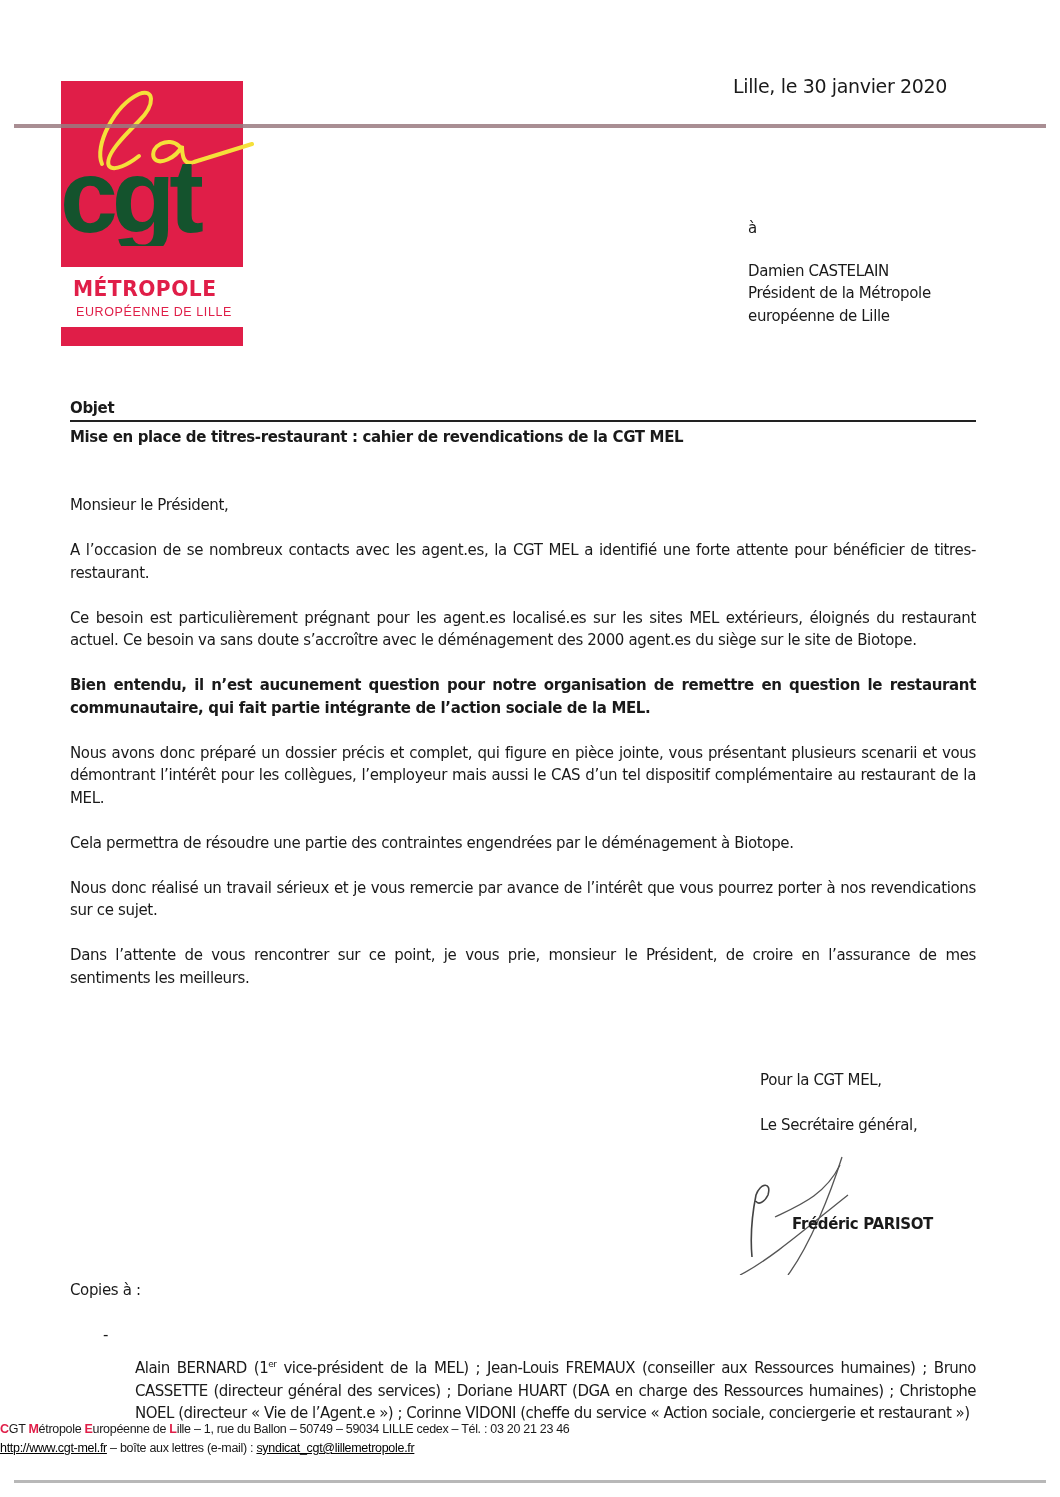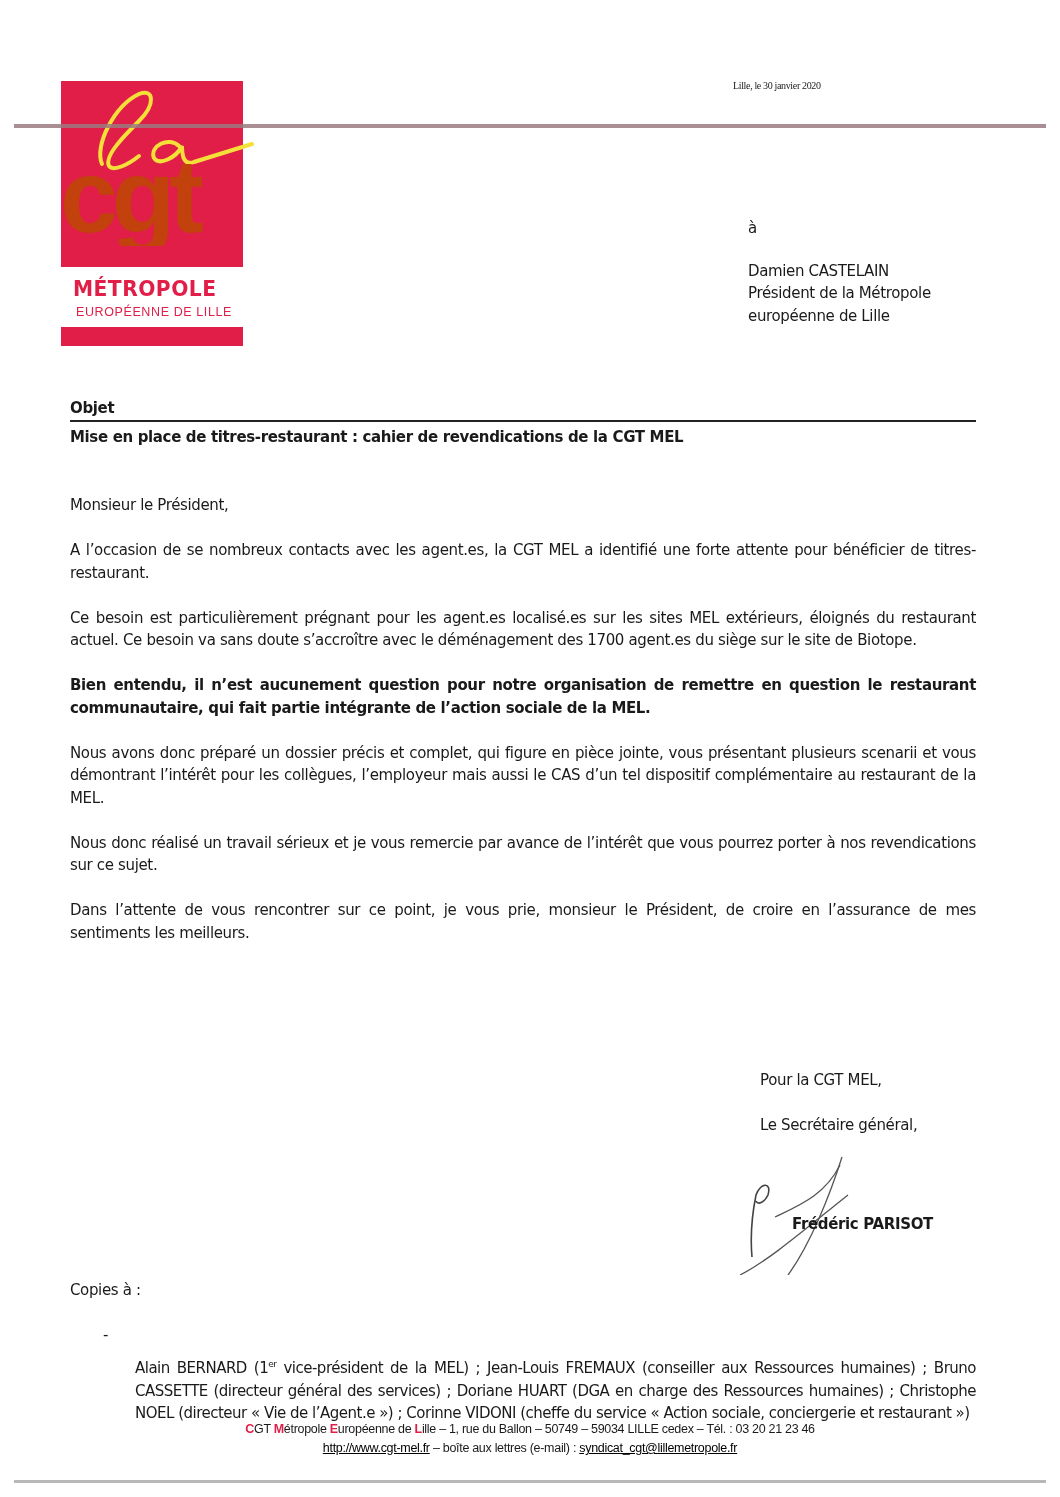--- a/index.html
+++ b/index.html
@@ -7,31 +7,31 @@
       width: 1060px; height: 1497px; position: relative; overflow: hidden;
       font-family: "Liberation Sans", "DejaVu Sans", sans-serif;
       color: #1a1a1a;
     }
     .abs { position: absolute; }
 
     
     .logo-red { left: 61px; top: 81px; width: 182px; height: 186px; background: #e01e48; }
     .logo-la { left: 84px; top: 86px; width: 170px; height: 90px; }
     .logo-cgt { left: 60px; top: 146px; font-family: "Liberation Sans", sans-serif; font-weight: 700;
-      font-size: 104px; line-height: 100px; color: #c2410c; letter-spacing: -6px; width: 186px; overflow: hidden; }
+      font-size: 104px; line-height: 100px; color: #14532d; letter-spacing: -6px; width: 186px; overflow: hidden; }
     .logo-metropole { left: 61px; top: 276px; width: 182px; text-align: center; font-family: "DejaVu Sans", sans-serif;
       font-weight: 700; font-size: 22px; color: #e01e48; letter-spacing: 0.5px; transform: scaleX(0.92); transform-origin: left; }
     .logo-europ { left: 63px; top: 305px; width: 182px; text-align: center; font-size: 12.5px; color: #e01e48; letter-spacing: 0.6px; }
     .logo-bar { left: 61px; top: 327px; width: 182px; height: 19px; background: #e01e48; }
 
     
     .top-rule { left: 14px; top: 124px; width: 1032px; height: 4px; background: #9a7a80; opacity: 0.85; }
 
     .doc-text { font-family: "DejaVu Sans", sans-serif; font-size: 15px; line-height: 22.5px; letter-spacing: -0.35px; }
-    .date { left: 733px; top: 75px; font-size: 10px; font-family: Liberation Serif, serif; }
+    .date { left: 733px; top: 75px; font-size: 19px; }
     .recipient { left: 748px; top: 217px; }
     .recipient p { margin: 0; }
     .recipient .a { margin-bottom: 20px; }
 
     .objet-label { left: 70px; top: 397px; font-weight: 700; }
     .objet-rule { left: 70px; top: 420px; width: 906px; height: 1.5px; background: #222; }
     .objet-text { left: 70px; top: 426px; font-weight: 700; }
 
     .body-text { left: 70px; top: 494px; width: 906px; }
     .body-text p { margin: 0 0 22.5px 0; text-align: justify; }
@@ -40,21 +40,21 @@
     .closing { left: 760px; top: 1069px; }
     .closing p { margin: 0 4px 22px 0; }
     .signer { left: 760px; top: 1213px; font-weight: 700; margin-left: 32px; }
     .signature { left: 730px; top: 1135px; width: 140px; height: 140px; }
 
     .copies-label { left: 70px; top: 1279px; }
     .copies-dash { left: 103px; top: 1324px; }
     .copies-text { left: 135px; top: 1324px; width: 841px; text-align: justify; letter-spacing: -0.5px; margin-top: 29px; }
     .copies-text sup { font-size: 9px; }
 
-    .footer { left: 0; top: 1420px; width: 1060px; text-align: center; font-size: 12.5px; line-height: 19px; letter-spacing: -0.3px; }
+    .footer { left: 0; top: 1420px; width: 1060px; text-align: left; font-size: 12.5px; line-height: 19px; letter-spacing: -0.3px; }
     .footer .red { color: #e01e48; font-weight: 700; }
     .footer a { color: #000000; text-decoration: underline; }
     .bottom-rule { left: 14px; top: 1480px; width: 1032px; height: 3px; background: #b8b8b8; }
   </style>
 </head>
 <body>
 
 <div class="abs logo-red"></div>
 <svg class="abs logo-la" viewBox="0 0 170 90">
   <path d="M18 78 C 10 60, 30 20, 55 8 C 70 2, 72 18, 55 35 C 40 50, 20 70, 25 80 C 30 86, 45 78, 55 70" fill="none" stroke="#f5e03a" stroke-width="4" stroke-linecap="round"></path>
@@ -76,23 +76,24 @@
   <p>européenne de Lille</p>
 </div>
 
 <div class="abs doc-text objet-label">Objet</div>
 <div class="abs objet-rule"></div>
 <div class="abs doc-text objet-text">Mise en place de titres-restaurant : cahier de revendications de la CGT MEL</div>
 
 <div class="abs doc-text body-text">
   <p>Monsieur le Président,</p>
   <p>A l’occasion de se nombreux contacts avec les agent.es, la CGT MEL a identifié une forte attente pour bénéficier de titres-restaurant.</p>
-  <p>Ce besoin est particulièrement prégnant pour les agent.es localisé.es sur les sites MEL extérieurs, éloignés du restaurant actuel. Ce besoin va sans doute s’accroître avec le déménagement des 1700 agent.es du siège sur le site de Biotope.</p>
+  <p>Ce besoin est particulièrement prégnant pour les agent.es localisé.es sur les sites MEL extérieurs, éloignés du restaurant actuel. Ce besoin va sans doute s’accroître avec le déménagement des 2000 agent.es du siège sur le site de Biotope.</p>
   <p class="bold">Bien entendu, il n’est aucunement question pour notre organisation de remettre en question le restaurant communautaire, qui fait partie intégrante de l’action sociale de la MEL.</p>
   <p>Nous avons donc préparé un dossier précis et complet, qui figure en pièce jointe, vous présentant plusieurs scenarii et vous démontrant l’intérêt pour les collègues, l’employeur mais aussi le CAS d’un tel dispositif complémentaire au restaurant de la MEL.</p>
+  <p>Cela permettra de résoudre une partie des contraintes engendrées par le déménagement à Biotope.</p>
   <p>Nous donc réalisé un travail sérieux et je vous remercie par avance de l’intérêt que vous pourrez porter à nos revendications sur ce sujet.</p>
   <p>Dans l’attente de vous rencontrer sur ce point, je vous prie, monsieur le Président, de croire en l’assurance de mes sentiments les meilleurs.</p>
 </div>
 
 <div class="abs doc-text closing">
   <p>Pour la CGT MEL,</p>
   <p>Le Secrétaire général,</p>
 </div>
 <svg class="abs signature" viewBox="0 0 140 140">
   <path d="M22 122 C 20 100, 22 80, 26 60 C 30 48, 42 46, 38 60 C 34 68, 28 70, 26 66" fill="none" stroke="#444" stroke-width="1.6"></path>

